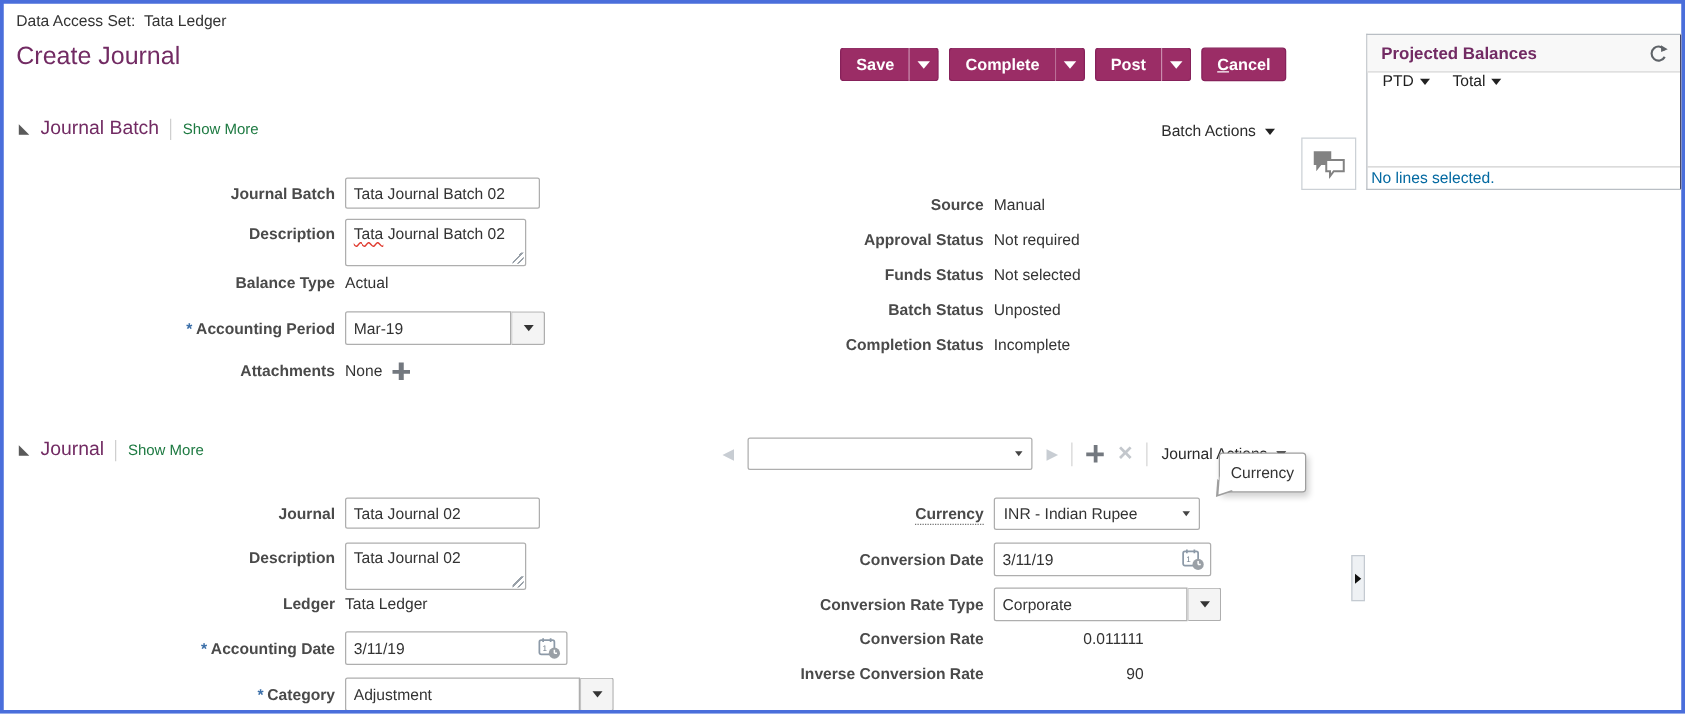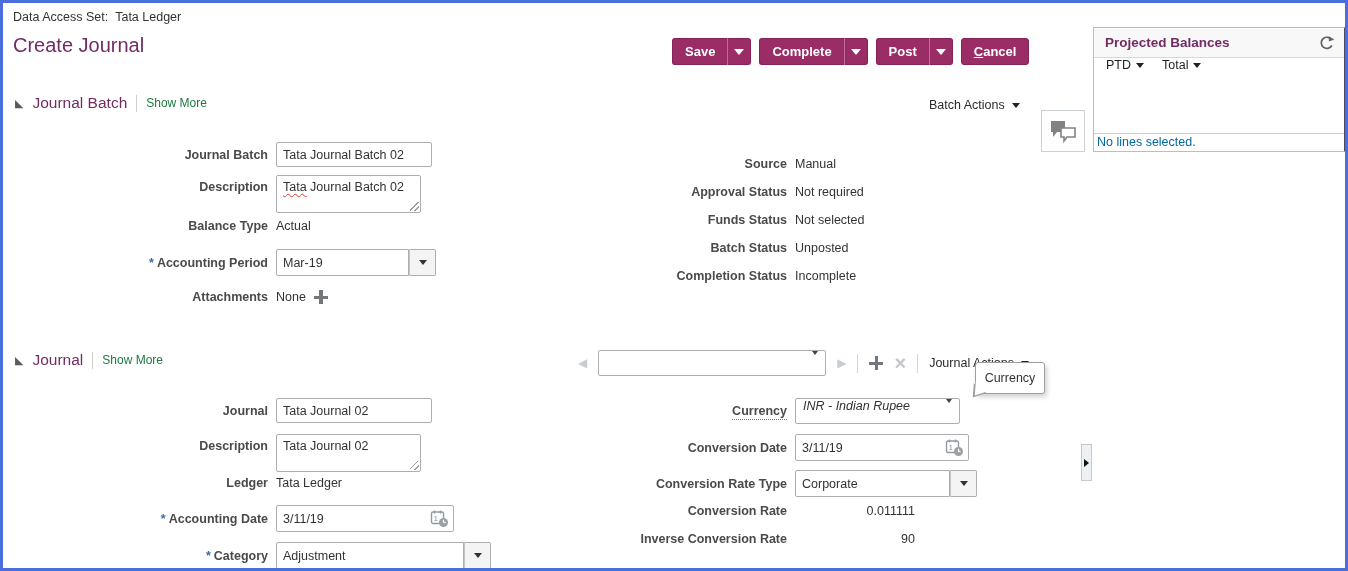--- a/index.html
+++ b/index.html
@@ -77,21 +77,21 @@
   .combo .tin{ height:27px; border-radius:2px 0 0 2px; }
   .ddbtn{ width:27px; border:1px solid #aeaeae; border-left:1px solid #c4c4c4; background:#f4f4f4;
           border-radius:0 2px 2px 0; display:flex; align-items:center; justify-content:center; cursor:pointer; }
   .tri-dn-s{ width:0;height:0;border-left:4.5px solid transparent;border-right:4.5px solid transparent;border-top:5.5px solid #333; }
 
   .dwrap{ position:relative; display:flex; align-items:center; }
   .dwrap .tin{ padding-right:28px; }
   .dicon{ position:absolute; right:5px; top:4px; cursor:pointer; }
 
   .selbox{ height:26px; border:1px solid #aeaeae; border-radius:2px; background:#fff;
-           display:flex; align-items:flex-start; justify-content:space-between; padding:0 7px; cursor:pointer; color:#333;font-style:italic; }
+           display:flex; align-items:center; justify-content:space-between; padding:0 7px; cursor:pointer; color:#333; }
   .tri-dn-xs{ width:0;height:0;border-left:3.5px solid transparent;border-right:3.5px solid transparent;border-top:4.5px solid #444; }
 
   .rovalue{ width:120px; text-align:right; color:#333; }
 
   
   .jtoolbar{ left:575px; top:347px; display:flex; align-items:center; gap:11px; }
   .navarrow{ color:#c8cdd3; font-size:12px; cursor:default; }
   .tsep{ width:1px; height:19px; background:#d5d5d5; }
   .plusicon{ position:relative; width:14px; height:14px; cursor:pointer; }
   .plusicon::before{ content:""; position:absolute; left:5.5px; top:0; width:3.5px; height:14px; background:#73787f; }

